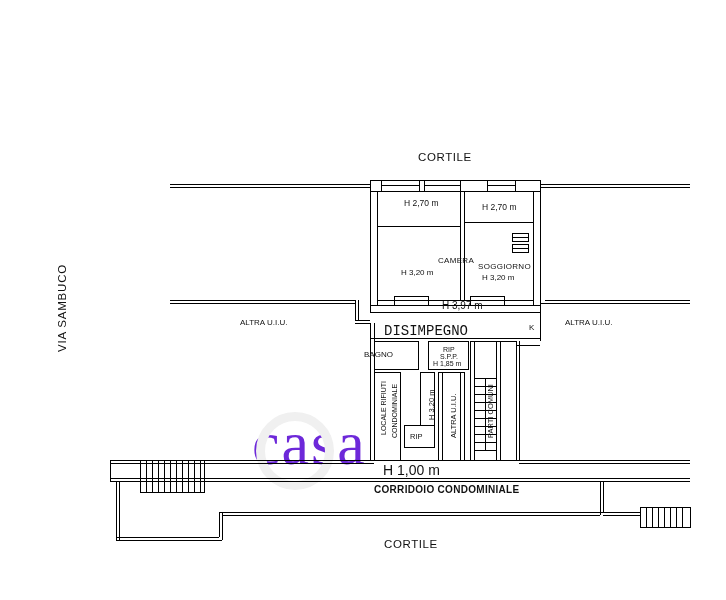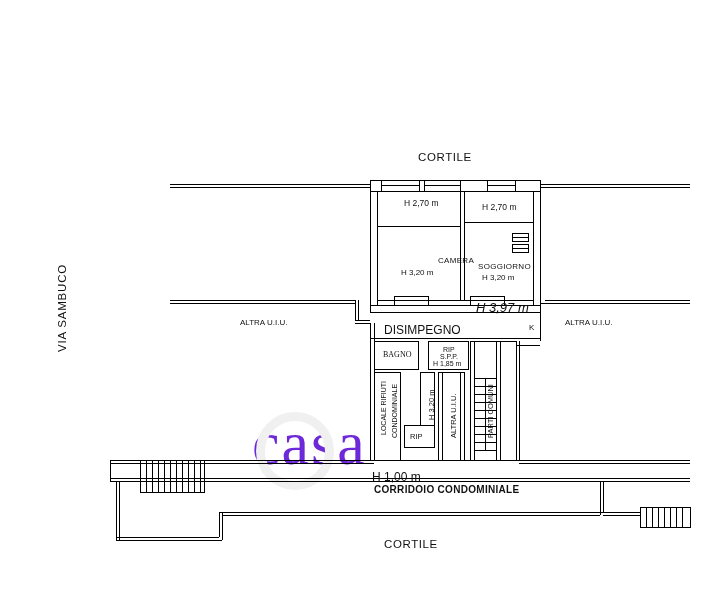--- a/index.html
+++ b/index.html
@@ -208,39 +208,39 @@
 
   <div class="lbl" style="left:404px;top:198px;font-size:8.5px;">H 2,70 m</div>
   <div class="lbl" style="left:482px;top:202px;font-size:8.5px;">H 2,70 m</div>
 
   <div class="lbl" style="left:401px;top:256px;font-size:8px;letter-spacing:0.3px;margin-left:37px;">CAMERA</div>
   <div class="lbl" style="left:401px;top:268px;font-size:8px;">H 3,20 m</div>
 
   <div class="lbl" style="left:478px;top:262px;font-size:8px;letter-spacing:0.3px;">SOGGIORNO</div>
   <div class="lbl" style="left:482px;top:273px;font-size:8px;">H 3,20 m</div>
 
-  <div class="lbl" style="left:476px;top:300px;font-size:13px;font-style:italic;">H 3,97 m</div>
+  <div class="lbl" style="left:442px;top:300px;font-size:10px;">H 3,97 m</div>
 
   <div class="lbl" style="left:240px;top:318px;font-size:8px;">ALTRA U.I.U.</div>
   <div class="lbl" style="left:565px;top:318px;font-size:8px;">ALTRA U.I.U.</div>
 
-  <div class="lbl" style="left:384px;top:323px;font-size:12px;">DISIMPEGNO</div>
+  <div class="lbl" style="left:384px;top:323px;font-size:14px;font-family:Liberation Mono, monospace;">DISIMPEGNO</div>
   <div class="lbl" style="left:529px;top:323px;font-size:8px;">K</div>
 
-  <div class="lbl" style="left:383px;top:350px;font-size:8px;font-family:Liberation Serif, serif;">BAGNO</div>
+  <div class="lbl" style="left:364px;top:350px;font-size:8px;">BAGNO</div>
 
   <div class="lbl" style="left:443px;top:346px;font-size:7px;">RIP</div>
   <div class="lbl" style="left:440px;top:353px;font-size:7px;">S.P.P.</div>
   <div class="lbl" style="left:433px;top:360px;font-size:7px;">H 1,85 m</div>
 
   <div class="lbl vert" style="left:380px;top:435px;font-size:7px;transform:rotate(-90deg);">LOCALE RIFIUTI</div>
   <div class="lbl vert" style="left:391px;top:438px;font-size:7px;transform:rotate(-90deg);">CONDOMINIALE</div>
 
   <div class="lbl vert" style="left:427px;top:420px;font-size:7.5px;transform:rotate(-90deg);">H 3,20 m</div>
   <div class="lbl" style="left:410px;top:432px;font-size:7.5px;">RIP</div>
-  <div class="lbl" style="left:372px;top:462px;font-size:12px;margin-top:8px;">H 1,00 m</div>
+  <div class="lbl" style="left:383px;top:462px;font-size:14px;">H 1,00 m</div>
 
   <div class="lbl vert" style="left:449px;top:438px;font-size:7.5px;transform:rotate(-90deg);">ALTRA U.I.U.</div>
   <div class="lbl vert" style="left:486px;top:438px;font-size:7.5px;transform:rotate(-90deg);">PARTI COMUNI</div>
 
   <div class="lbl" style="left:374px;top:484px;font-size:10px;letter-spacing:0.3px;font-weight:bold;">CORRIDOIO CONDOMINIALE</div>
 
 </div>
 
 </body></html>

